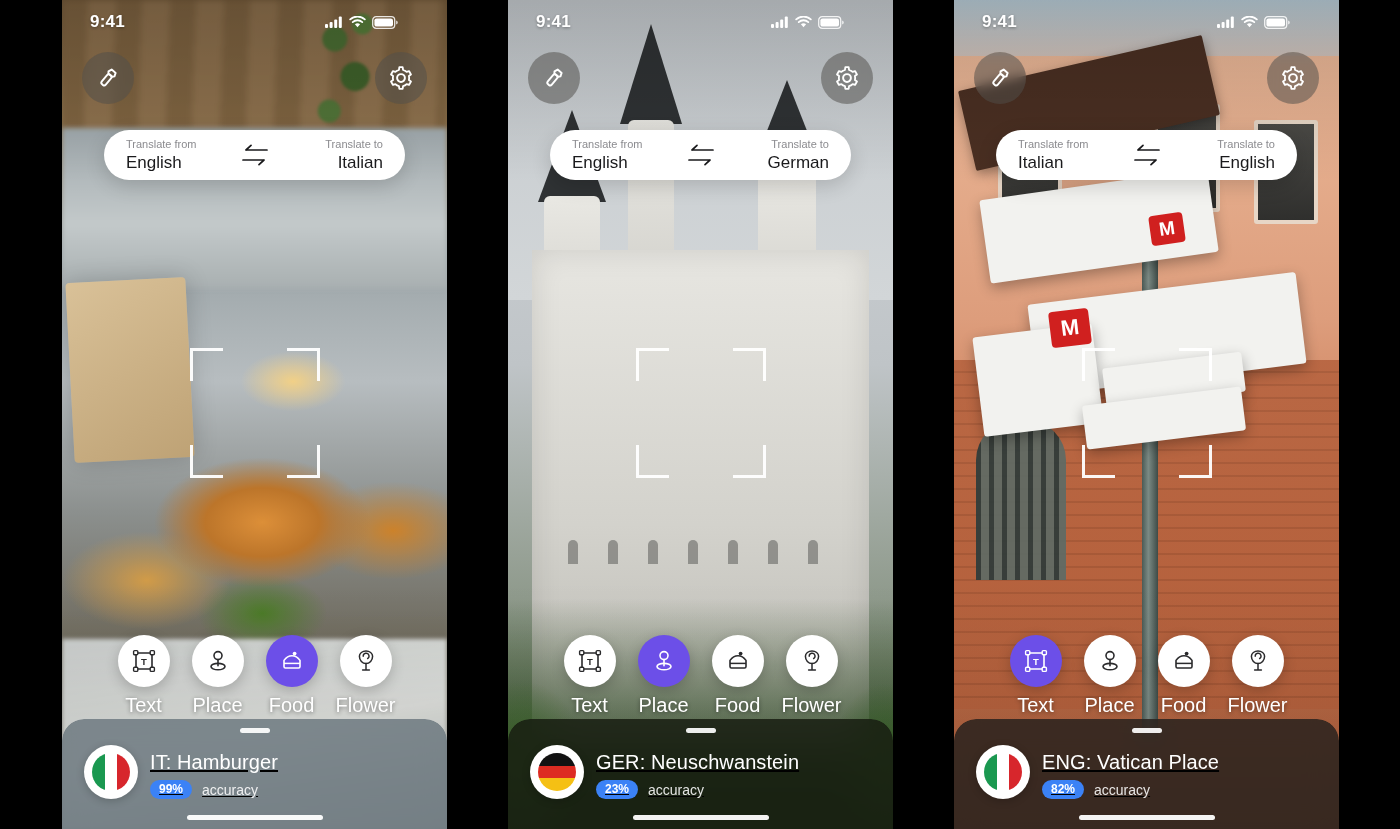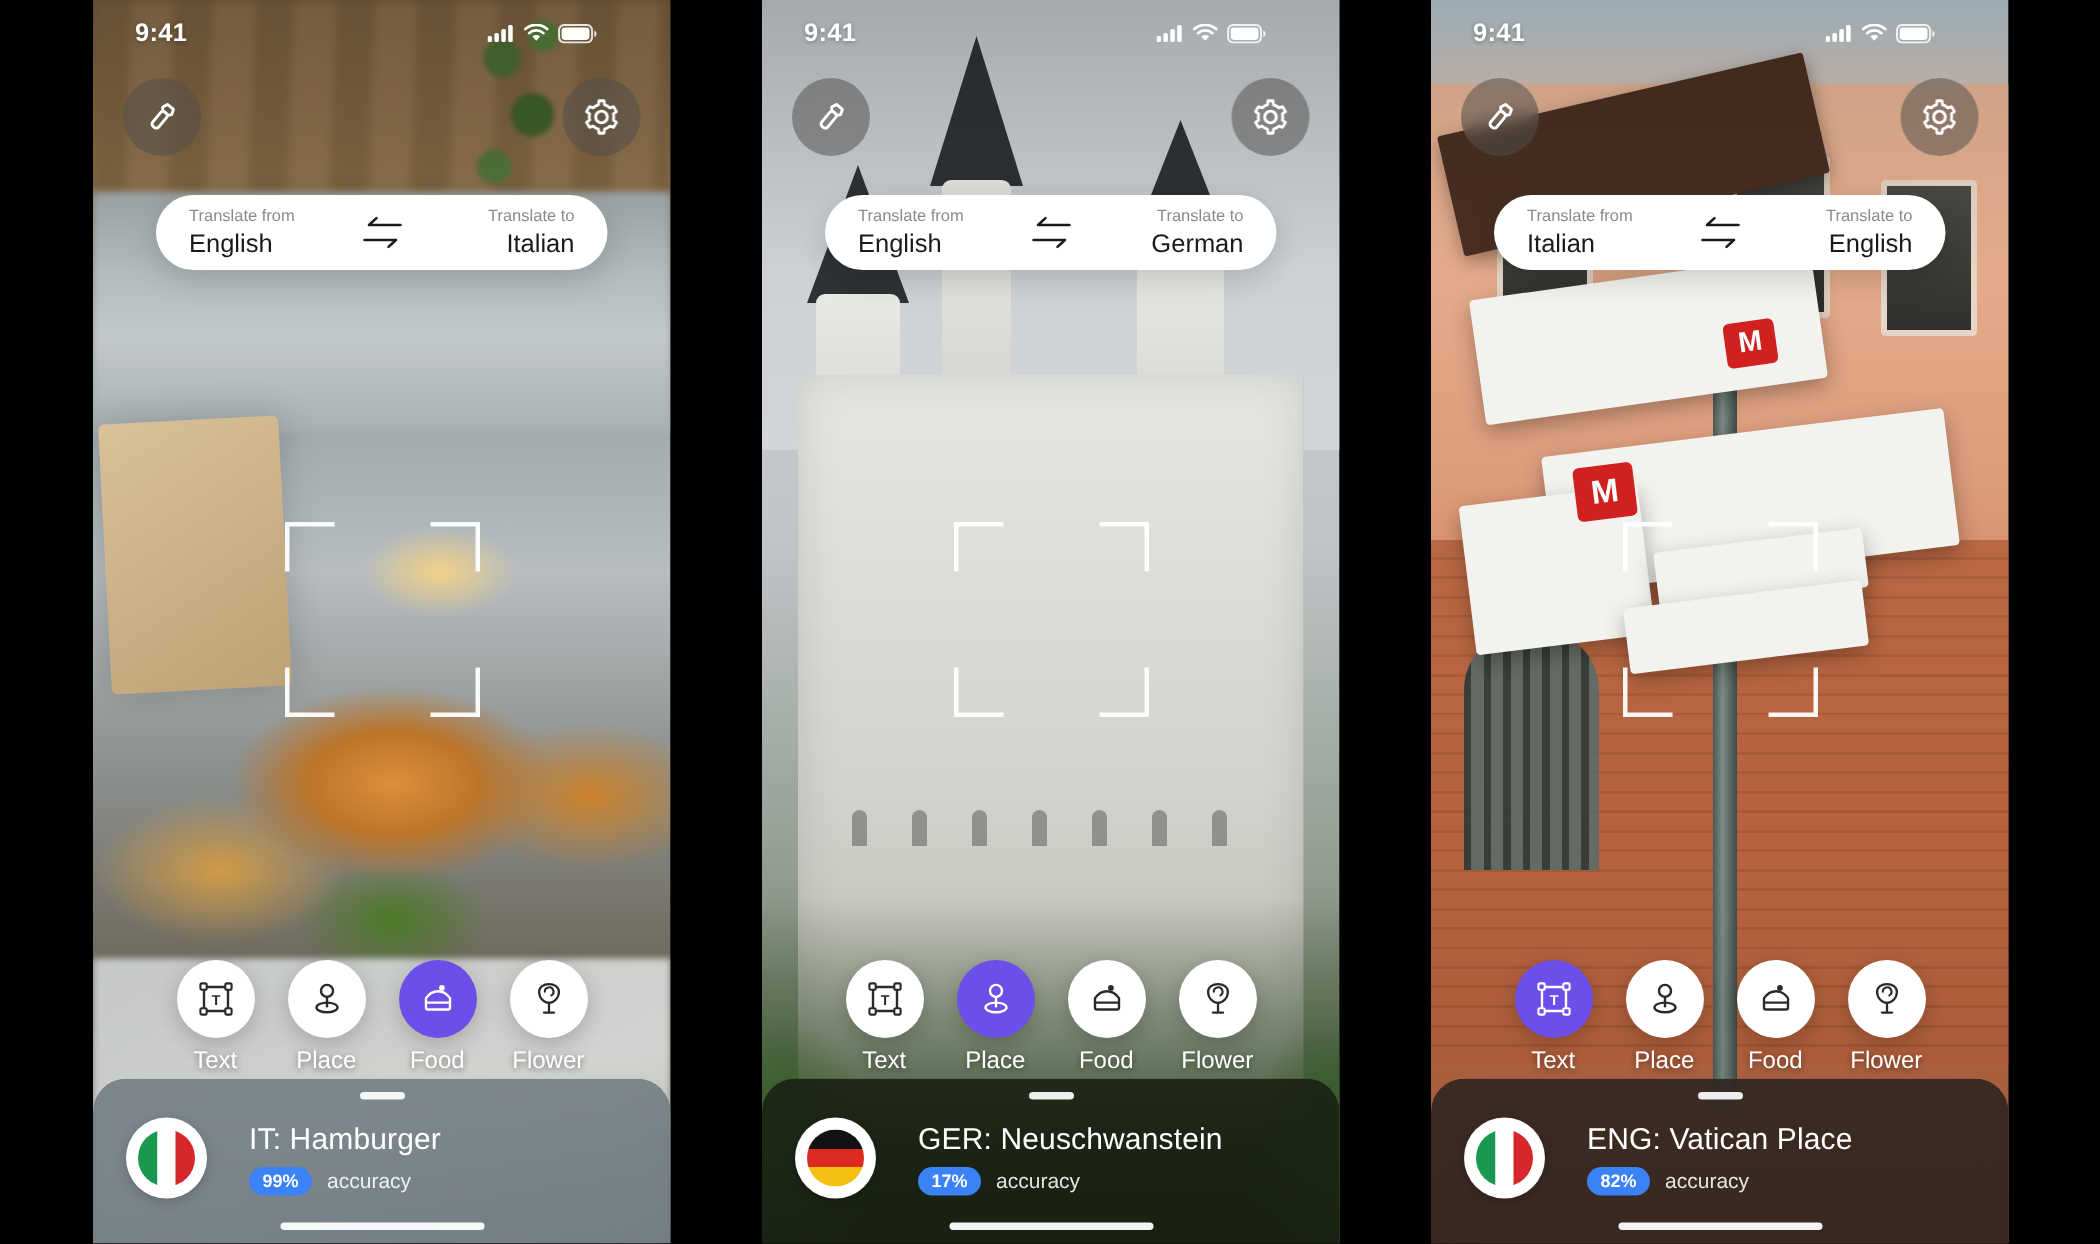--- a/index.html
+++ b/index.html
@@ -127,32 +127,32 @@
   .vf .bl{left:0;bottom:0;border-right:0;border-top:0;}
   .vf .br{right:0;bottom:0;border-left:0;border-top:0;}
 
   
   .modes{position:absolute;left:0;right:0;bottom:112px;display:flex;justify-content:center;
     gap:22px;z-index:6;}
   .mode{width:52px;display:flex;flex-direction:column;align-items:center;}
   .mcircle{width:52px;height:52px;border-radius:50%;background:#fff;display:flex;align-items:center;
     justify-content:center;box-shadow:0 4px 14px rgba(0,0,0,.2);}
   .mode.active .mcircle{background:#6c4fe8;}
-  .mlabel{margin-top:7px;font-size:16px;color:#fff;text-shadow:0 1px 4px rgba(0,0,0,.45);}
+  .mlabel{margin-top:7px;font-size:20px;color:#fff;text-shadow:0 1px 4px rgba(0,0,0,.45);}
 
   
   .sheet{position:absolute;left:0;right:0;bottom:0;height:110px;border-radius:22px 22px 0 0;
     z-index:7;overflow:hidden;}
   .sheet .glass{position:absolute;inset:0;}
   .s1 .glass{background:rgba(104,116,124,.80);backdrop-filter:blur(14px);}
   .s2 .glass{background:rgba(22,27,16,.82);backdrop-filter:blur(14px);}
   .s3 .glass{background:rgba(32,30,28,.80);backdrop-filter:blur(14px);}
   .handle{position:absolute;left:50%;top:9px;transform:translateX(-50%);width:30px;height:5px;
     border-radius:3px;background:rgba(255,255,255,.92);}
-  .srow{position:absolute;left:22px;right:18px;top:26px;display:flex;align-items:center;gap:28px;}
+  .srow{position:absolute;left:22px;right:18px;top:26px;display:flex;align-items:flex-end;gap:12px;text-decoration:underline;}
   .flag{width:54px;height:54px;border-radius:50%;background:#fff;display:flex;align-items:center;
     justify-content:center;flex:0 0 auto;box-shadow:0 2px 8px rgba(0,0,0,.2);}
   .flagin{width:38px;height:38px;border-radius:50%;overflow:hidden;display:flex;}
   .flagin.it span{flex:1;}
   .flagin.it .g{background:#1a9850;}
   .flagin.it .w{background:#fff;}
   .flagin.it .r{background:#d7262c;}
   .flagin.de{flex-direction:column;}
   .flagin.de span{flex:1;}
   .flagin.de .k{background:#121212;}
@@ -454,21 +454,21 @@
         <div class="flag">
           <div class="flagin de">
               <span class="k"></span>
               <span class="r"></span>
               <span class="y"></span>
             </div>
         </div>
         <div>
           <div class="stitle">GER: Neuschwanstein</div>
           <div class="sacc">
-            <span class="badge">17%</span>
+            <span class="badge">23%</span>
             <span class="accl">accuracy</span>
           </div>
         </div>
       </div>
     </div>
     <div class="home"></div>
   </div>
 
   <div class="phone" id="phone-3">
     <div class="cam">

